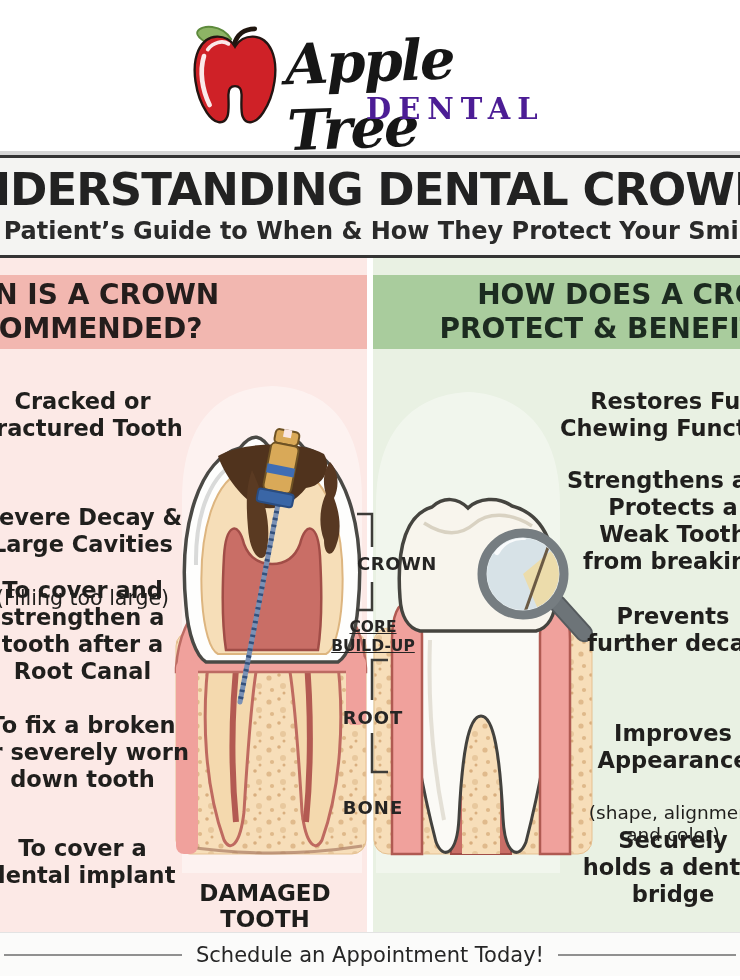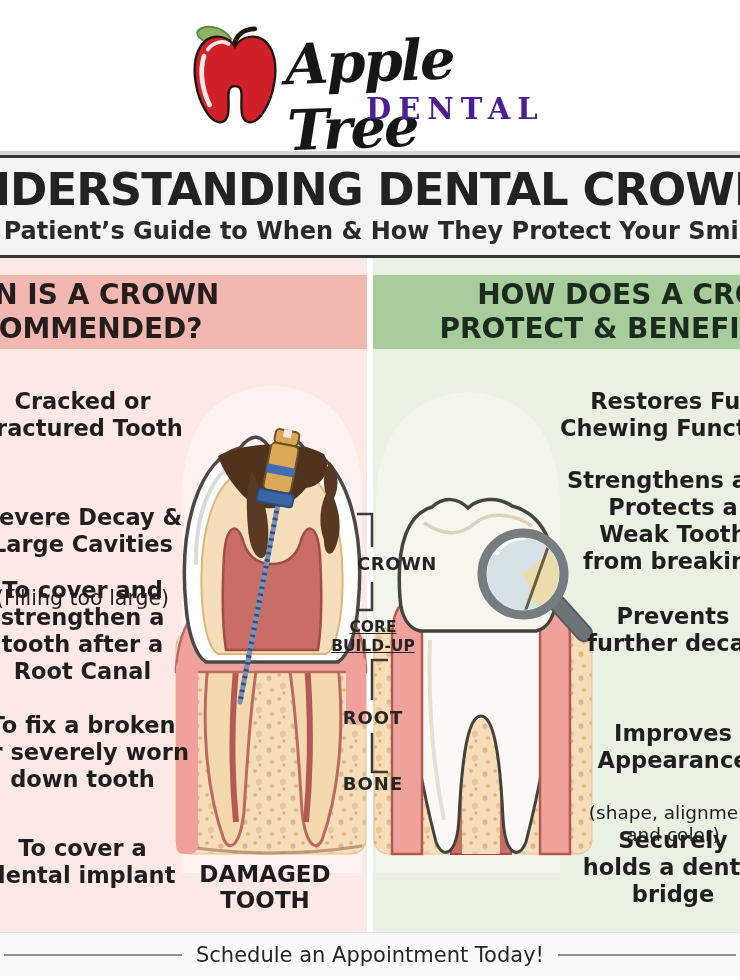--- a/index.html
+++ b/index.html
@@ -45,24 +45,24 @@
   .items-right .item .note { font-size:18.5px; }
   .l1 { top:130px; } .l2 { top:219px; } .l3 { top:319px; } .l4 { top:454px; } .l5 { top:577px; }
   .r1 { top:130px; } .r2 { top:209px; } .r3 { top:345px; } .r4 { top:435px; } .r5 { top:569px; }
 
   .diagram-svg { position:absolute; left:150px; top:97px; width:445px; height:518px; pointer-events:none; }
 
   .dlabel { position:absolute; text-align:center; font-weight:700; color:#262524; white-space:pre-line; }
   .crown-label { left:326px; top:295px; width:94px;  font-size:18px;   letter-spacing:0.5px;margin-left:24px; }
   .core-label  { left:316px; top:360px; width:114px; font-size:15.5px; line-height:1.25;text-decoration:underline; }
   .root-label  { left:326px; top:449px; width:94px;  font-size:18px;   letter-spacing:1px; }
-  .bone-label  { left:326px; top:515px; width:94px;  font-size:18px;   letter-spacing:1px; }
+  .bone-label  { left:326px; top:539px; width:94px;  font-size:18px;   letter-spacing:1px; }
 
   .caption { position:absolute; text-align:center; font-size:23px; font-weight:700; color:#1e1d1b;
-             line-height:1.15; white-space:pre-line; }
+             line-height:1.15; white-space:pre-line;margin-top:19px; }
   .caption-left  { left:165px; top:603px; width:200px; }
   .caption-right { left:376px; top:603px; width:205px; }
 
   
   .footer { position:absolute; left:0; top:932px; width:740px; height:44px; background:#fbfbfa;
             border-top:1px solid #e3e3e3; display:flex; align-items:center; gap:14px;
             padding:0 4px; box-sizing:border-box; }
   .rule { flex:1; height:2px; background:#909090; }
   .footer-text { font-size:21px; font-weight:500; color:#262626; white-space:nowrap; }
 </style>

